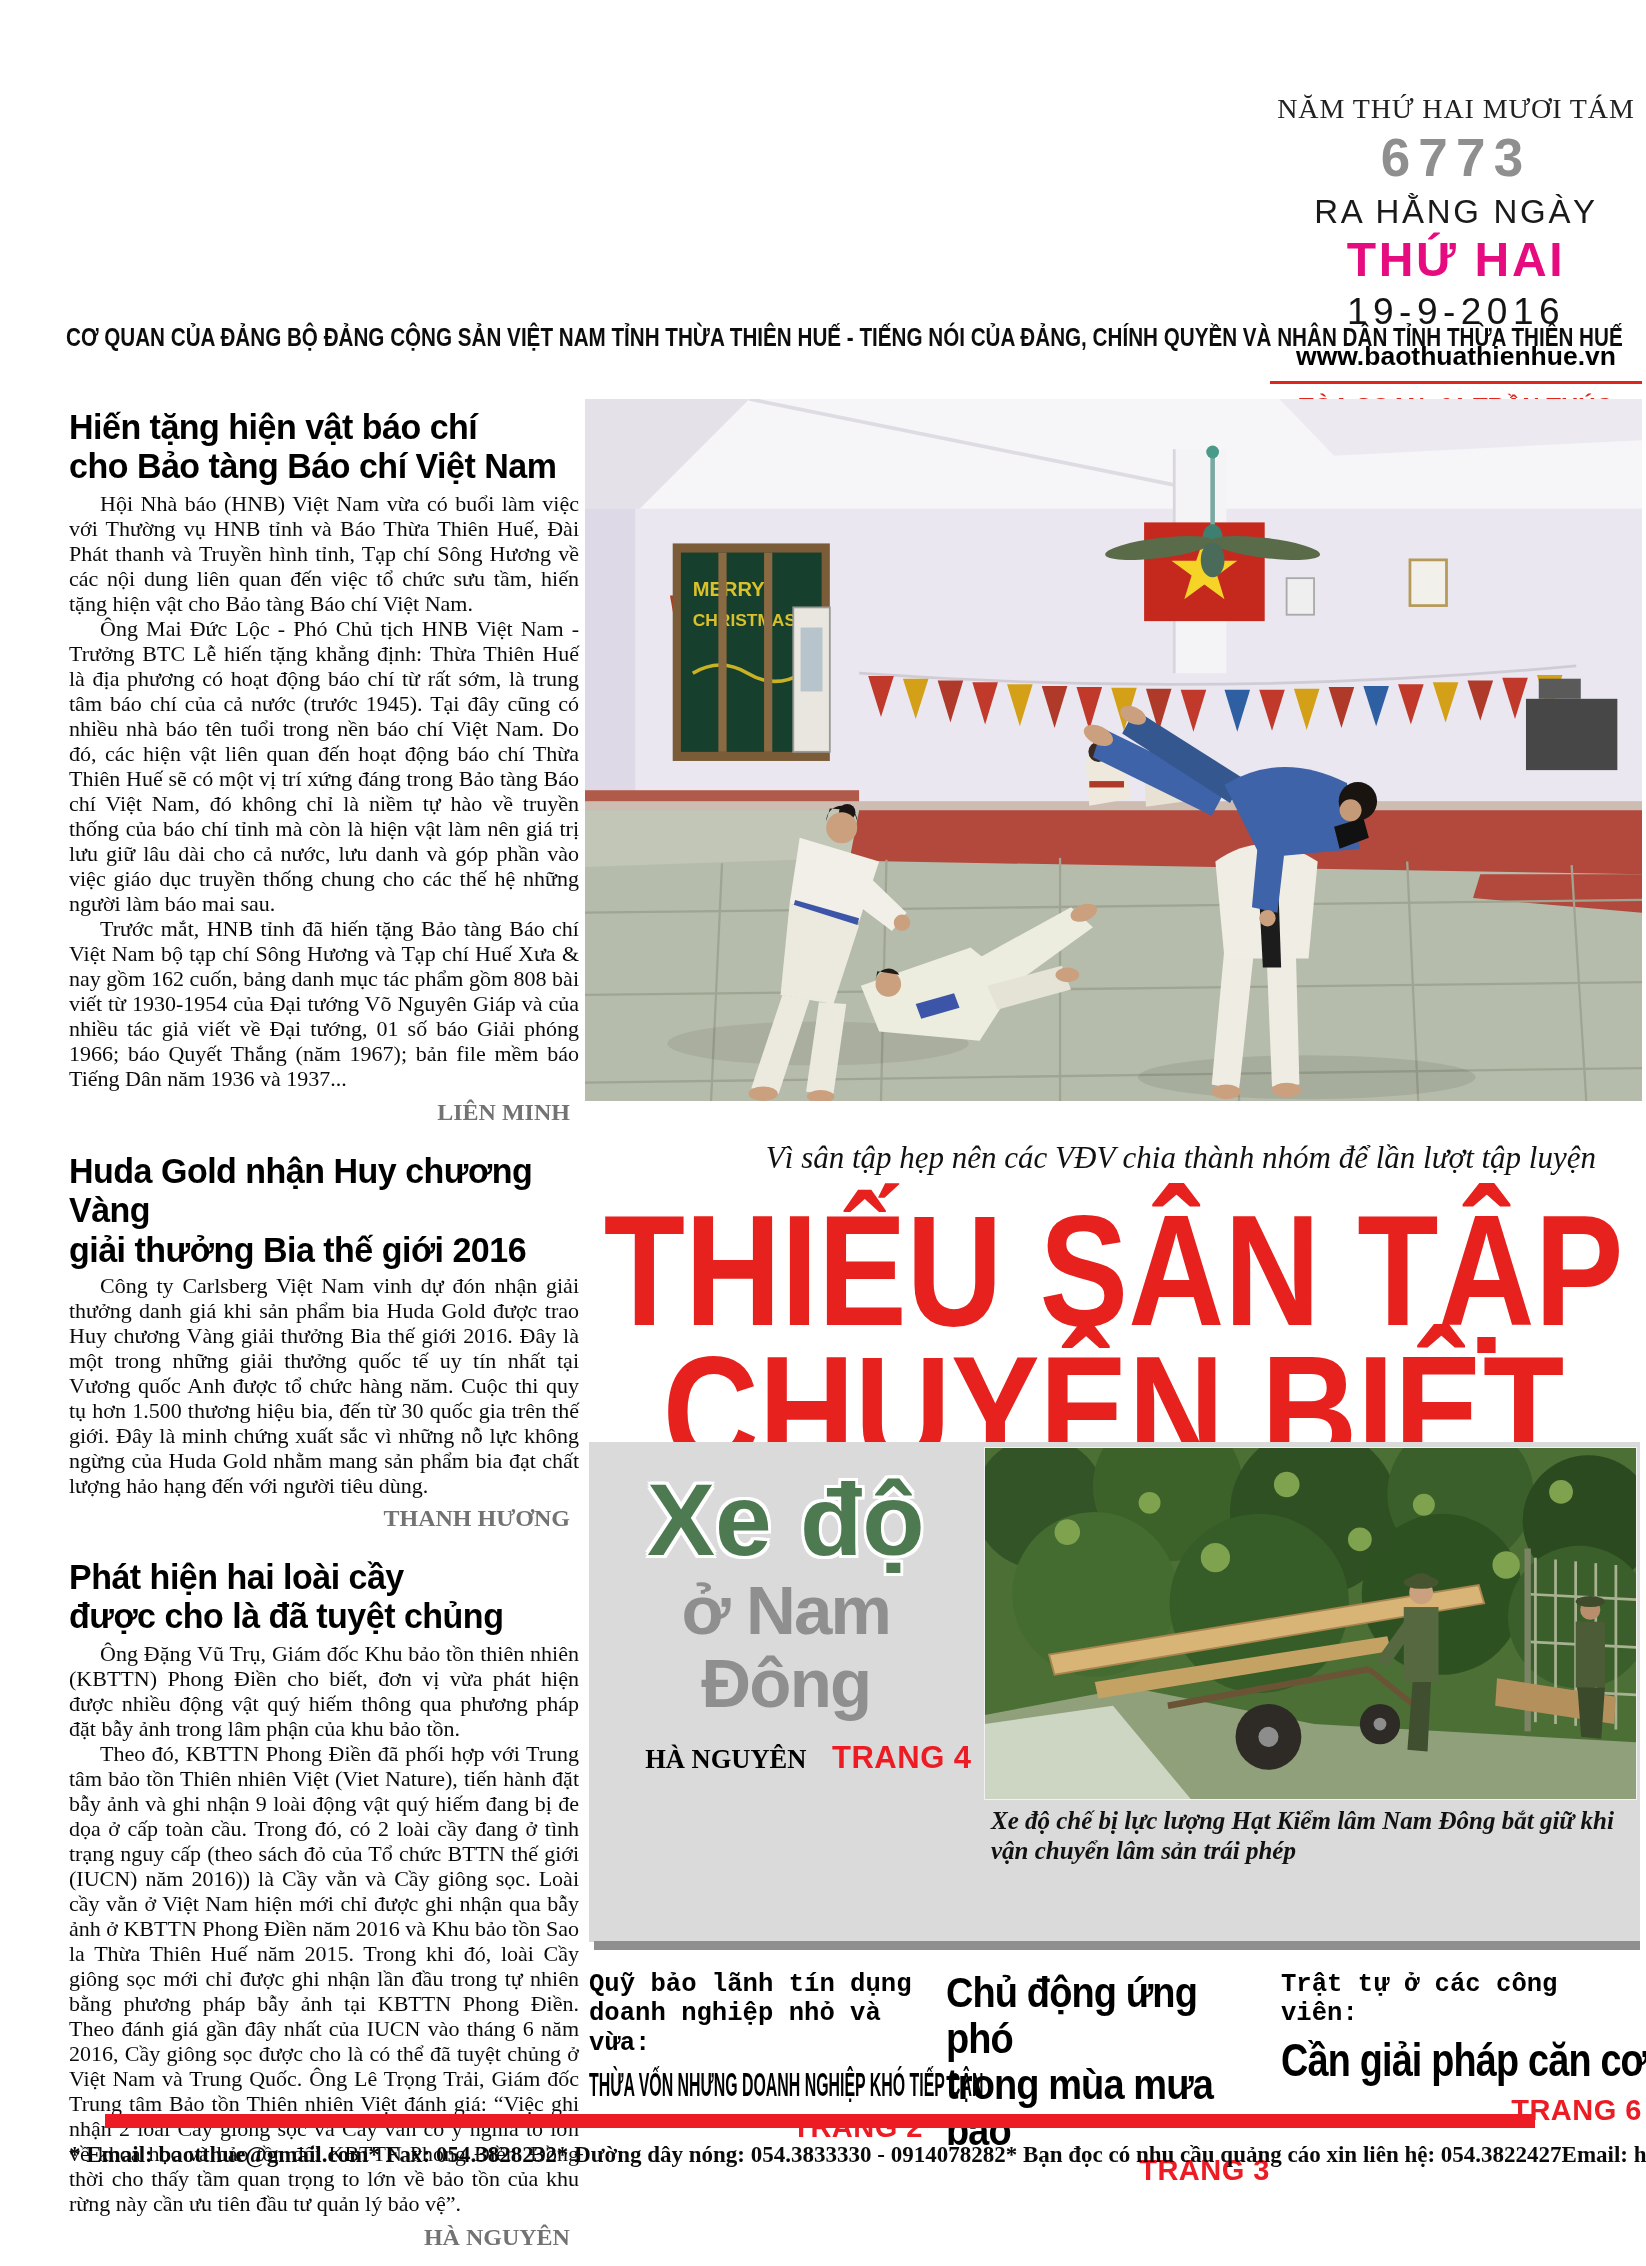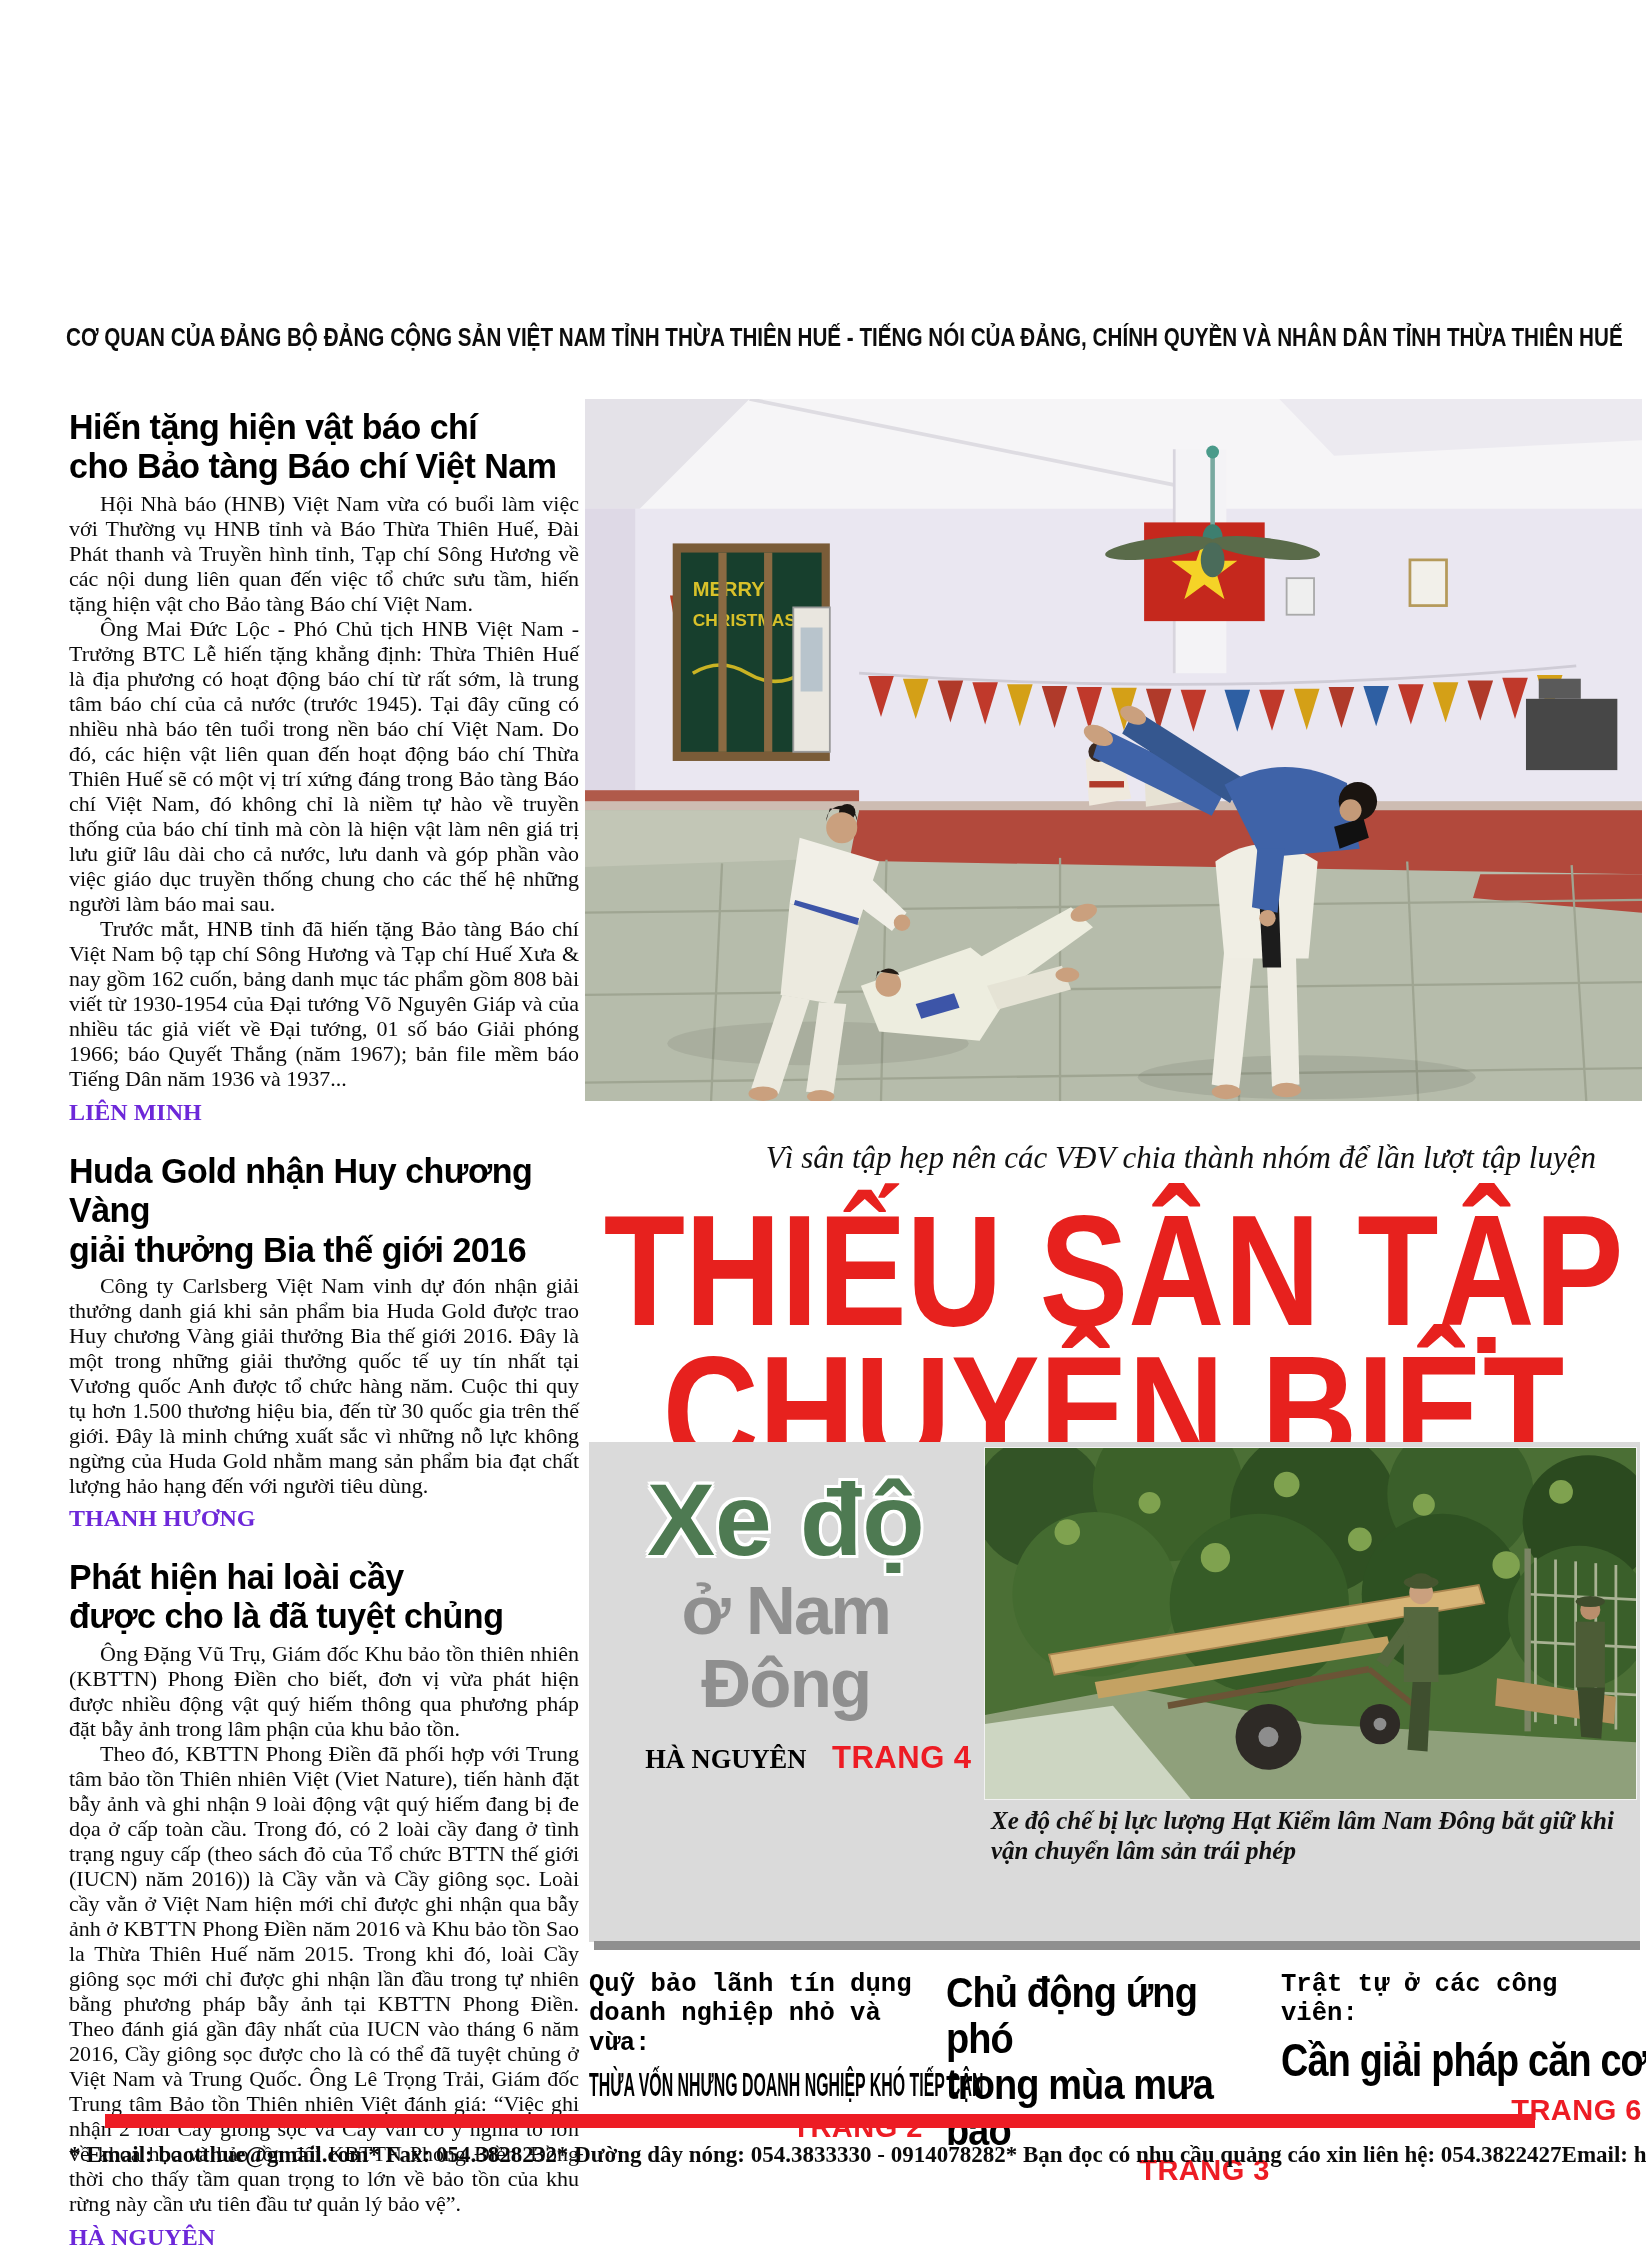--- a/index.html
+++ b/index.html
@@ -26,21 +26,21 @@
   .tagline{position:absolute;left:66px;top:322px;width:1206px;
       font-family:"Liberation Sans",sans-serif;font-weight:bold;font-size:24px;white-space:nowrap;
       transform:scale(0.86,1.08);transform-origin:left top;color:#0d0d0d;}
 
   
   .leftcol{position:absolute;left:69px;top:406px;width:510px;}
   .art{margin-bottom:24px;}
   .art-title{font-family:"Liberation Sans",sans-serif;font-weight:bold;font-size:34px;
       line-height:1.12;letter-spacing:-0.5px;color:#000;margin-bottom:9.1px;transform:scaleY(1.05);transform-origin:left top;}
   .art p{margin:0;font-size:22px;line-height:25px;text-align:justify;text-indent:31px;color:#0b0b0b;}
-  .byline{font-weight:bold;font-size:24px;margin:7.3px 9.1px 0 0;color:#6d28d9;}
+  .byline{font-weight:bold;font-size:24px;text-align:right;margin:7.3px 9.1px 0 0;color:#737373;}
 
   
   .main-photo{position:absolute;left:585px;top:399px;width:1057px;height:702px;}
   .main-caption{position:absolute;left:585px;top:1140px;width:1057px;text-align:right;
       padding-right:46px;box-sizing:border-box;font-style:italic;font-size:31px;color:#111;}
   .headline{position:absolute;left:585px;top:1195px;width:1057px;text-align:center;}
   .headline .line{font-family:"Liberation Sans",sans-serif;font-weight:bold;font-size:133px;
       color:#e7211e;line-height:128px;white-space:nowrap;transform:scaleY(1.18);transform-origin:center top;margin-bottom:12.8px;letter-spacing:0px;}
   .story-credit{position:absolute;left:585px;top:1473px;width:1057px;display:flex;
       justify-content:flex-end;gap:28px;padding-right:101px;box-sizing:border-box;align-items:baseline;}
@@ -81,20 +81,31 @@
   .red-bar{position:absolute;left:105px;top:2114px;width:1430px;height:13.7px;background:#ed1c24;}
   .footer{position:absolute;left:69px;top:2142px;width:1528px;display:flex;justify-content:space-between;
       font-weight:bold;font-size:23px;color:#0a0a0a;white-space:nowrap;}
 </style>
 </head>
 <body>
 
 <div id="page">
 
 
+  <div class="info">
+    <div class="year">NĂM THỨ HAI MƯƠI TÁM</div>
+    <div class="issue">6773</div>
+    <div class="daily">RA HẰNG NGÀY</div>
+    <div class="day">THỨ HAI</div>
+    <div class="date">19-9-2016</div>
+    <div class="site">www.baothuathienhue.vn</div>
+    <div class="rule"></div>
+    <div class="addr">TÒA SOẠN: 61 TRẦN THÚC NHẪN-HUẾ</div>
+    <div class="phone">Trị sự : 054.3936518</div>
+  </div>
 
   <div class="tagline">CƠ QUAN CỦA ĐẢNG BỘ ĐẢNG CỘNG SẢN VIỆT NAM TỈNH THỪA THIÊN HUẾ  -  TIẾNG NÓI CỦA ĐẢNG, CHÍNH QUYỀN VÀ NHÂN DÂN TỈNH THỪA THIÊN HUẾ</div>
 
   <div class="leftcol">
 
     <div class="art">
       <div class="art-title">
         <span>Hiến tặng hiện vật báo chí</span><br>
         <span>cho Bảo tàng Báo chí Việt Nam</span>
       </div>

